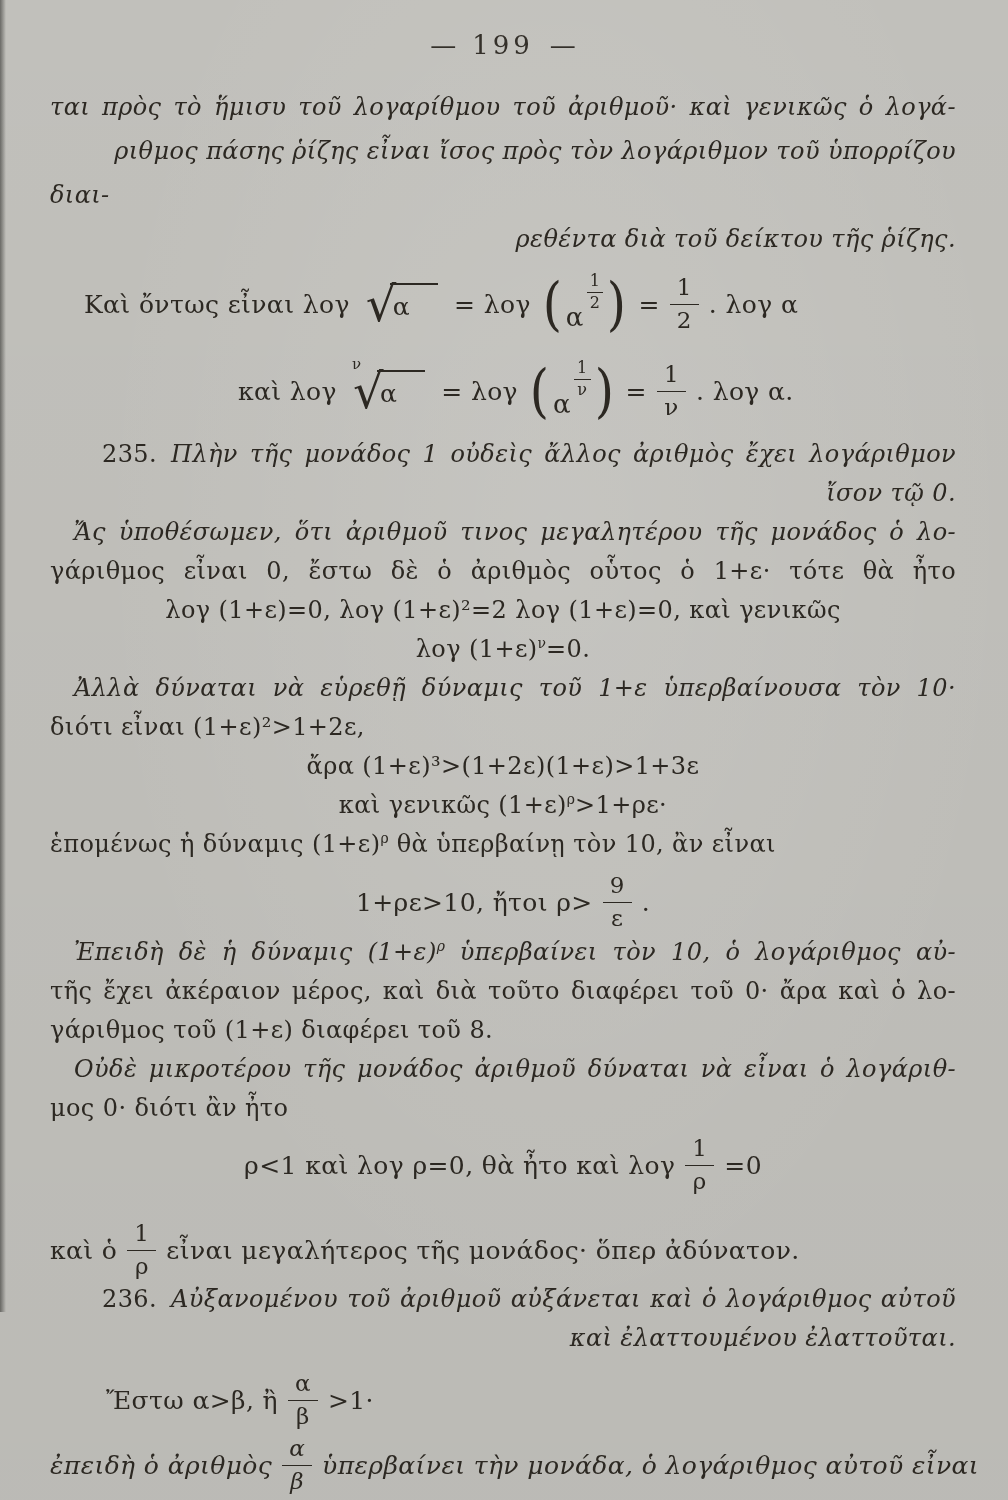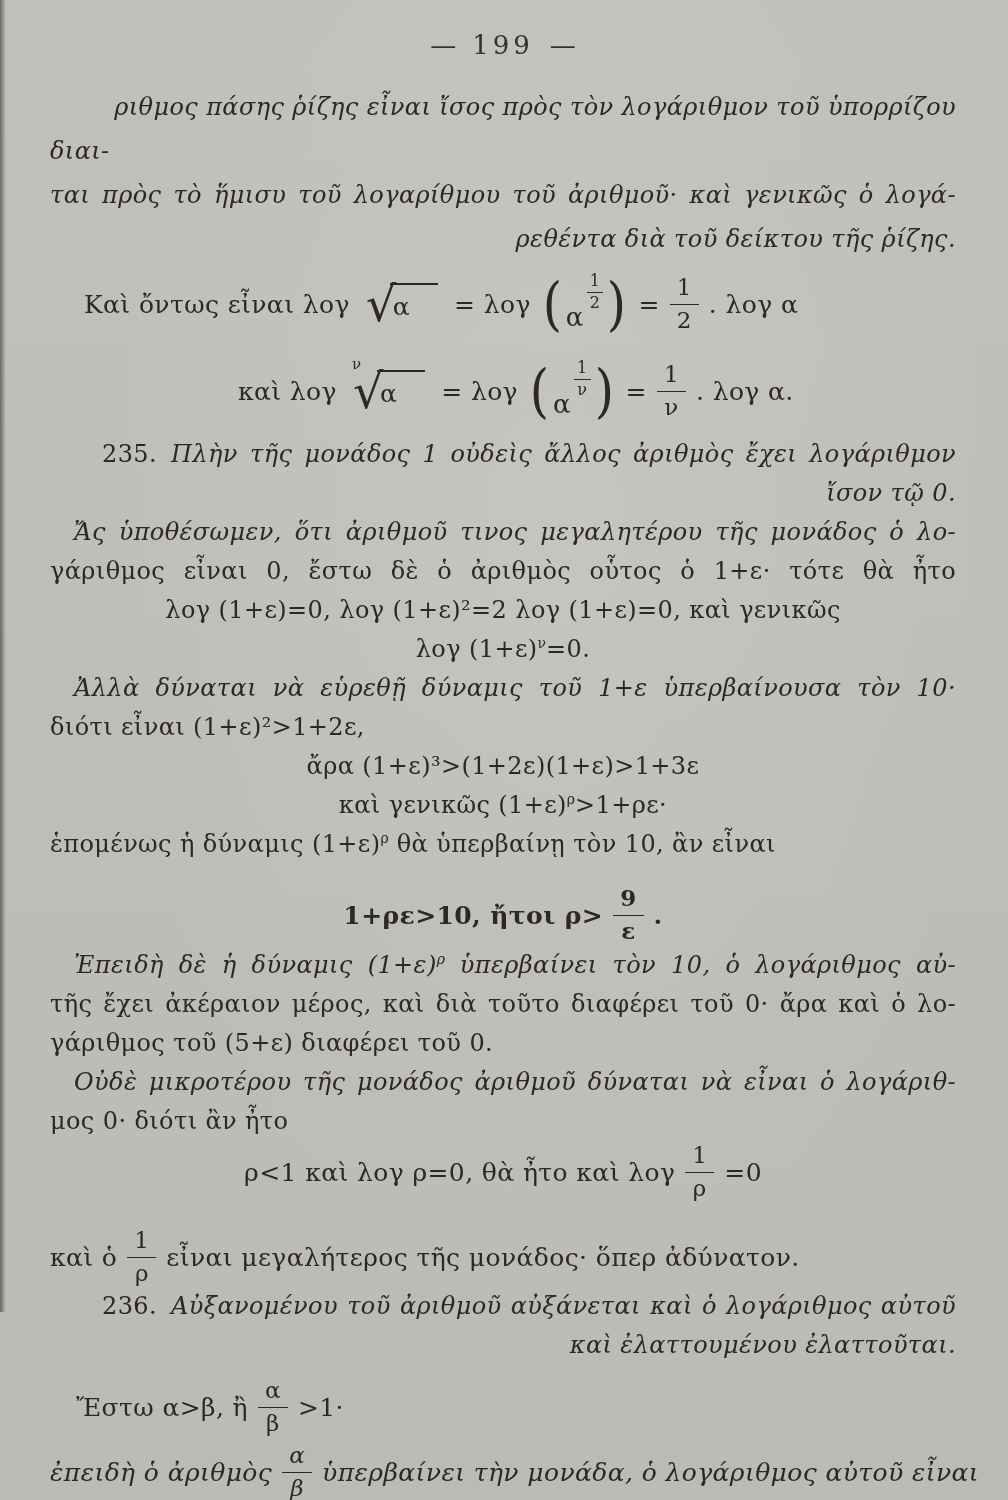--- a/index.html
+++ b/index.html
@@ -43,24 +43,24 @@
 
   
   .eqrow {
     display: flex; align-items: center; gap: 10px;
     font-size: 25px; line-height: 1;
   }
   .eqrow .t { white-space: nowrap; }
   .eq1 { margin-left: 34px; height: 86px; }
   .eq2 { margin-left: 188px; height: 88px; }
   .eqc { justify-content: center; }
-  .eq7 { height: 62px; margin-top: 20px; font-weight: bold; }
-  .eq8 { height: 62px; }
+  .eq7 { height: 62px; margin-top: 7px; }
+  .eq8 { height: 62px; margin-top: 6px; }
   .pkai { height: 60px; margin-top: 24px; }
-  .eq9 { height: 68px; margin-top: 8px; margin-left: 26px; align-items: center; }
+  .eq9 { height: 68px; margin-top: 8px; margin-left: 56px; align-items: center; }
   .plast { height: 62px; margin-top: 0; font-style: italic; }
 
   
   .rt { display: inline-flex; align-items: flex-start; position: relative; margin: 0 6px; }
   .rt-idx { position: absolute; top: -13px; left: -1px; font-size: 15px; }
   .rt-sign { font-size: 48px; line-height: 42px; display: inline-block; }
   .rt-rad { display: inline-block; border-top: 2px solid #2c2822; margin-left: -7px;
             padding: 9px 28px 0 3px; font-size: 25px; line-height: 1; }
 
   
@@ -81,22 +81,22 @@
 </head>
 <body>
 
 <div class="page">
 
   <div class="header">
     <span class="dash">—</span><span class="pgnum">199</span><span class="dash">—</span>
   </div>
 
   <div class="p1 mt1">
+    <div class="line it jl">ται πρὸς τὸ ἥμισυ τοῦ λογαρίθμου τοῦ ἀριθμοῦ· καὶ γενικῶς ὁ λογά-</div>
     <div class="line it jl">ριθμος πάσης ῥίζης εἶναι ἴσος πρὸς τὸν λογάριθμον τοῦ ὑπορρίζου διαι-</div>
-    <div class="line it jl">ται πρὸς τὸ ἥμισυ τοῦ λογαρίθμου τοῦ ἀριθμοῦ· καὶ γενικῶς ὁ λογά-</div>
     <div class="line it ll">ρεθέντα διὰ τοῦ δείκτου τῆς ῥίζης.</div>
   </div>
 
   <div class="eqrow eq1">
     <span class="t">Καὶ ὄντως εἶναι λογ</span>
     <span class="rt">
       <span class="rt-idx"></span>
       <span class="rt-sign">√</span>
       <span class="rt-rad">α</span>
     </span>
@@ -183,21 +183,21 @@
       <span class="d">ε</span>
     </span>
     <span class="t">.</span>
   </div>
 
   <div>
     <div class="line jl ind1">
       <span>Ἐπειδὴ δὲ ἡ δύναμις (1+ε)</span><sup class="s">ρ</sup><span> ὑπερβαίνει τὸν 10, ὁ λογάριθμος αὐ-</span>
     </div>
     <div class="line jl">τῆς ἔχει ἀκέραιον μέρος, καὶ διὰ τοῦτο διαφέρει τοῦ 0· ἄρα καὶ ὁ λο-</div>
-    <div class="line ll">γάριθμος τοῦ (5+ε) διαφέρει τοῦ 0.</div>
+    <div class="line ll">γάριθμος τοῦ (1+ε) διαφέρει τοῦ 8.</div>
   </div>
 
   <div>
     <div class="line jl ind1">Οὐδὲ μικροτέρου τῆς μονάδος ἀριθμοῦ δύναται νὰ εἶναι ὁ λογάριθ-</div>
     <div class="line ll">μος 0· διότι ἂν ἦτο</div>
   </div>
 
   <div class="eqrow eqc eq8">
     <span class="t">ρ&lt;1 καὶ λογ ρ=0, θὰ ἦτο καὶ λογ</span>
     <span class="dfrac">

